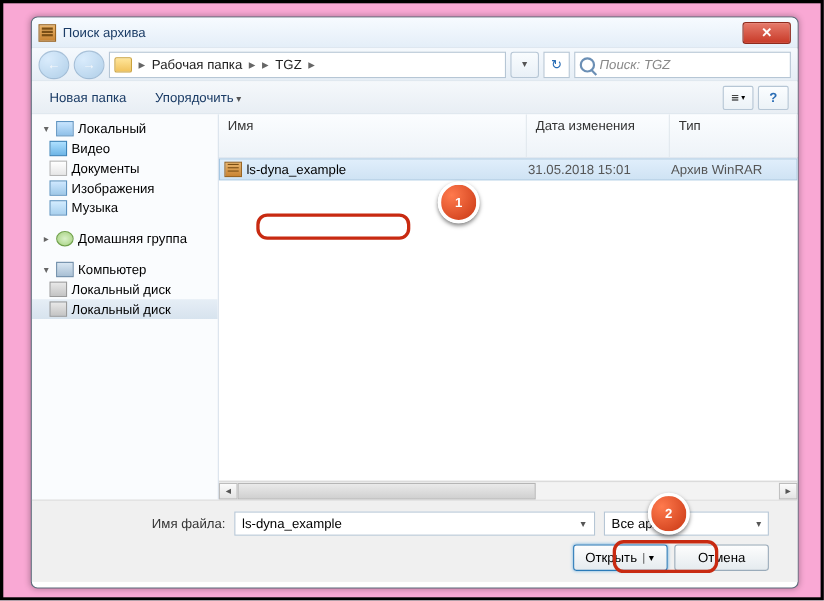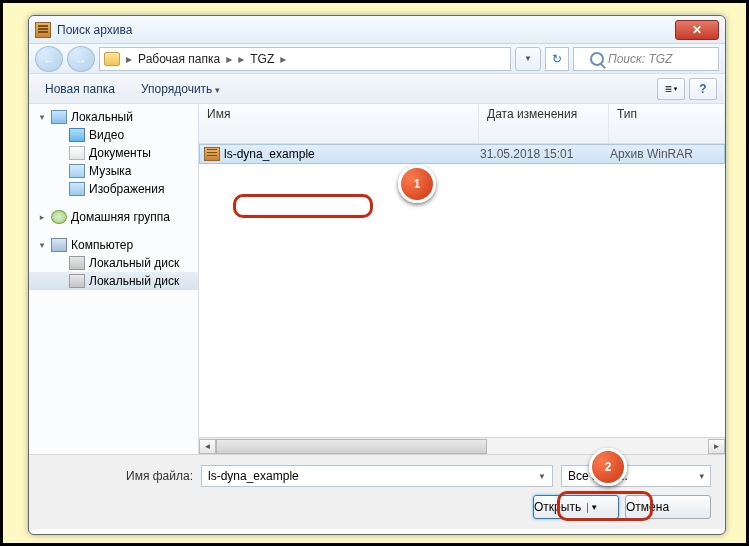--- a/index.html
+++ b/index.html
@@ -1,53 +1,53 @@
 <!DOCTYPE html>
 <html><head>
 <meta charset="utf-8">
 <style>
 * { margin:0; padding:0; box-sizing:border-box; font-family:"Segoe UI",Tahoma,sans-serif; font-size:12px; }
 body { background:#fff; width:749px; height:546px; position:relative; }
 
-.frame { position:absolute; left:0; top:0; width:749px; height:546px; border:3px solid #000; background:#fef9c3; }
+.frame { position:absolute; left:0; top:0; width:749px; height:546px; border:3px solid #000; background:#f9a8d4; }
 .dialog { position:absolute; left:25px; top:12px; width:698px; height:520px; border:1px solid #5a6a7a; background:#fff; box-shadow:0 0 6px rgba(0,0,0,.3); border-radius:6px; }
 
 
 .titlebar { height:28px; background:linear-gradient(#f7fbff,#e4eef8); border-bottom:1px solid #c7d6e5; display:flex; align-items:center; padding:0 6px; border-radius:6px 6px 0 0; }
 .titlebar .ticon { width:16px; height:16px; margin-right:6px; background:linear-gradient(#e9b46b,#c98433); border:1px solid #9a6522; position:relative; }
 .titlebar .ticon::before{content:"";position:absolute;top:2px;left:2px;width:10px;height:2px;background:#7a4e15;box-shadow:0 3px 0 #7a4e15,0 6px 0 #7a4e15;}
 .titlebar .title { color:#1b3c66; }
 .titlebar .close { margin-left:auto; width:44px; height:20px; background:linear-gradient(#e57a6b,#c83a28); border:1px solid #8f2a1d; border-radius:3px; display:flex; align-items:center; justify-content:center; color:#fff; font-weight:bold; }
 
 
 .navrow { height:30px; display:flex; align-items:center; padding:3px 6px; gap:4px; background:linear-gradient(#f5f9fd,#e6eef6); border-bottom:1px solid #d6e0ea; }
 .navbtn { width:26px; height:24px; border:1px solid #b6c6d5; border-radius:3px; background:linear-gradient(#f9fcfe,#e9f0f7); display:flex; align-items:center; justify-content:center; }
 .navbtn.disabled{opacity:.45}
 .navbtn.round{width:28px;height:26px;border-radius:50%;background:radial-gradient(circle at 30% 30%,#bfe1ff,#6fa9d8);border:1px solid #4d7fae;color:#fff}
 .addr { flex:1; height:24px; border:1px solid #b6c6d5; background:#fff; display:flex; align-items:center; padding:0 4px; gap:2px; }
 .addr .sep{color:#666;margin:0 2px}
 .addr .crumb{color:#222;padding:2px;white-space:nowrap}
 .addr .foldicon{width:16px;height:14px;background:linear-gradient(#ffe59a,#f1c35c);border:1px solid #caa23d;border-radius:2px;margin-right:2px}
 .refresh{width:24px;height:24px;border:1px solid #b6c6d5;background:#fff;display:flex;align-items:center;justify-content:center;color:#2a6db5}
-.search{width:146px;height:24px;border:1px solid #b6c6d5;background:#fff;display:flex;align-items:center;padding:0 16px;color:#888;font-style:italic}
+.search{width:197px;height:24px;border:1px solid #b6c6d5;background:#fff;display:flex;align-items:center;padding:0 4px;color:#888;font-style:italic}
 .search .mag{width:14px;height:14px;border:2px solid #6b8fb5;border-radius:50%;margin-right:4px;position:relative}
 .search .mag::after{content:"";position:absolute;width:6px;height:2px;background:#6b8fb5;bottom:-3px;right:-4px;transform:rotate(45deg)}
 
 
 .toolbar{height:30px;display:flex;align-items:center;background:linear-gradient(#f5f8fb,#e8eef4);border-bottom:1px solid #d6e0ea;padding:0 8px;gap:10px}
 .toolbar .tbtn{padding:4px 8px;color:#1b3c66}
 .toolbar .tbtn.drop::after{content:" ▾";font-size:9px;color:#555}
 .toolbar .right{margin-left:auto;display:flex;gap:4px}
 .iconbtn{width:28px;height:22px;border:1px solid #b6c6d5;border-radius:2px;background:linear-gradient(#fbfdff,#ecf2f7);display:flex;align-items:center;justify-content:center}
 
 
 .body{display:flex;height:350px}
 .tree{width:170px;border-right:1px solid #d6e0ea;overflow:hidden;padding:4px 0;background:#fafcfe}
 .tree .node{display:flex;align-items:center;padding:2px 4px 2px 8px;gap:4px;white-space:nowrap}
-.tree .node.indent{padding-left:40px}
+.tree .node.indent{padding-left:16px}
 .tree .node.sel{background:linear-gradient(#e6eef6,#d7e3ee)}
 .tree .exp{width:10px;height:10px;display:flex;align-items:center;justify-content:center;color:#666;font-size:9px}
 .ic{width:16px;height:14px;flex-shrink:0}
 .ic-folder{background:linear-gradient(#ffe59a,#f1c35c);border:1px solid #caa23d;border-radius:2px}
 .ic-lib{background:linear-gradient(#c8e5ff,#8fc0e8);border:1px solid #5e93c0}
 .ic-video{background:linear-gradient(#aee0ff,#6db5e6);border:1px solid #3d84b8}
 .ic-doc{background:linear-gradient(#fff,#e6e6e6);border:1px solid #b5b5b5}
 .ic-img{background:linear-gradient(#cfe8ff,#9ec8e8);border:1px solid #5e93c0}
 .ic-music{background:linear-gradient(#d3ecff,#a8d0ee);border:1px solid #5e93c0}
 .ic-home{background:radial-gradient(#d9f0c8,#a3d07c);border:1px solid #6fa04a;border-radius:50%}
@@ -69,28 +69,28 @@
 .row .c-name{width:276px}
 .row .c-date{width:130px;color:#555}
 .row .c-type{color:#555}
 
 .hscroll{height:17px;background:#f0f0f0;border-top:1px solid #d6d6d6;display:flex;align-items:center}
 .hscroll .btn{width:17px;height:15px;background:linear-gradient(#fbfbfb,#e4e4e4);border:1px solid #bcbcbc;display:flex;align-items:center;justify-content:center;font-size:8px;color:#555}
 .hscroll .track{flex:1;height:15px;background:#f3f3f3;position:relative}
 .hscroll .thumb{position:absolute;left:0;width:55%;height:100%;background:linear-gradient(#eaeaea,#d0d0d0);border:1px solid #b5b5b5}
 
 
-.bottom{padding:10px 14px;background:#f0f0f0;border-top:1px solid #d6d6d6}
+.bottom{padding:10px 26px;background:#f0f0f0;border-top:1px solid #d6d6d6}
 .brow{display:flex;align-items:center;gap:8px;margin-bottom:8px}
 .label{width:150px;text-align:right;color:#333}
 .input{flex:1;height:22px;border:1px solid #b6c6d5;background:#fff;padding:0 6px;display:flex;align-items:center}
 .combo{width:150px;height:22px;border:1px solid #b6c6d5;background:#fff;padding:0 6px;display:flex;align-items:center;justify-content:space-between}
 .combo::after{content:"▾";color:#555;font-size:9px}
 .btns{display:flex;gap:6px;justify-content:flex-end;padding-left:158px}
-.button{width:86px;height:24px;border:1px solid #9aabba;background:linear-gradient(#fdfdfd,#e5ebef);border-radius:3px;display:flex;align-items:center;}
+.button{width:86px;height:24px;border:1px solid #9aabba;background:linear-gradient(#fdfdfd,#e5ebef);border-radius:3px;display:flex;align-items:center;justify-content:center}
 .button.primary{border:1px solid #2a7ab8;box-shadow:0 0 3px #6bb0e2}
 
 
 .callout{position:absolute;border:3px solid #c82a11;border-radius:10px;pointer-events:none}
 .badge{position:absolute;width:38px;height:38px;border-radius:50%;background:radial-gradient(circle at 30% 30%,#ff7a4d,#c83613);border:3px solid #fff;box-shadow:0 2px 4px rgba(0,0,0,.5);display:flex;align-items:center;justify-content:center;color:#fff;font-size:20px;font-weight:bold;pointer-events:none}
 </style>
 </head>
 <body>
 
 <div class="frame">
@@ -155,26 +155,26 @@
           </div>
       <div class="node indent">
             <span class="ic ic-video"></span>
             <span>Видео</span>
           </div>
       <div class="node indent">
             <span class="ic ic-doc"></span>
             <span>Документы</span>
           </div>
       <div class="node indent">
+            <span class="ic ic-img"></span>
+            <span>Изображения</span>
+          </div>
+      <div class="node indent">
             <span class="ic ic-music"></span>
             <span>Музыка</span>
-          </div>
-      <div class="node indent">
-            <span class="ic ic-img"></span>
-            <span>Изображения</span>
           </div>
       <div style="height:10px"></div>
       <div class="node">
             <span class="exp">▸</span>
             <span class="ic ic-home"></span>
             <span>Домашняя группа</span>
           </div>
       <div style="height:10px"></div>
       <div class="node">
             <span class="exp">▾</span>

